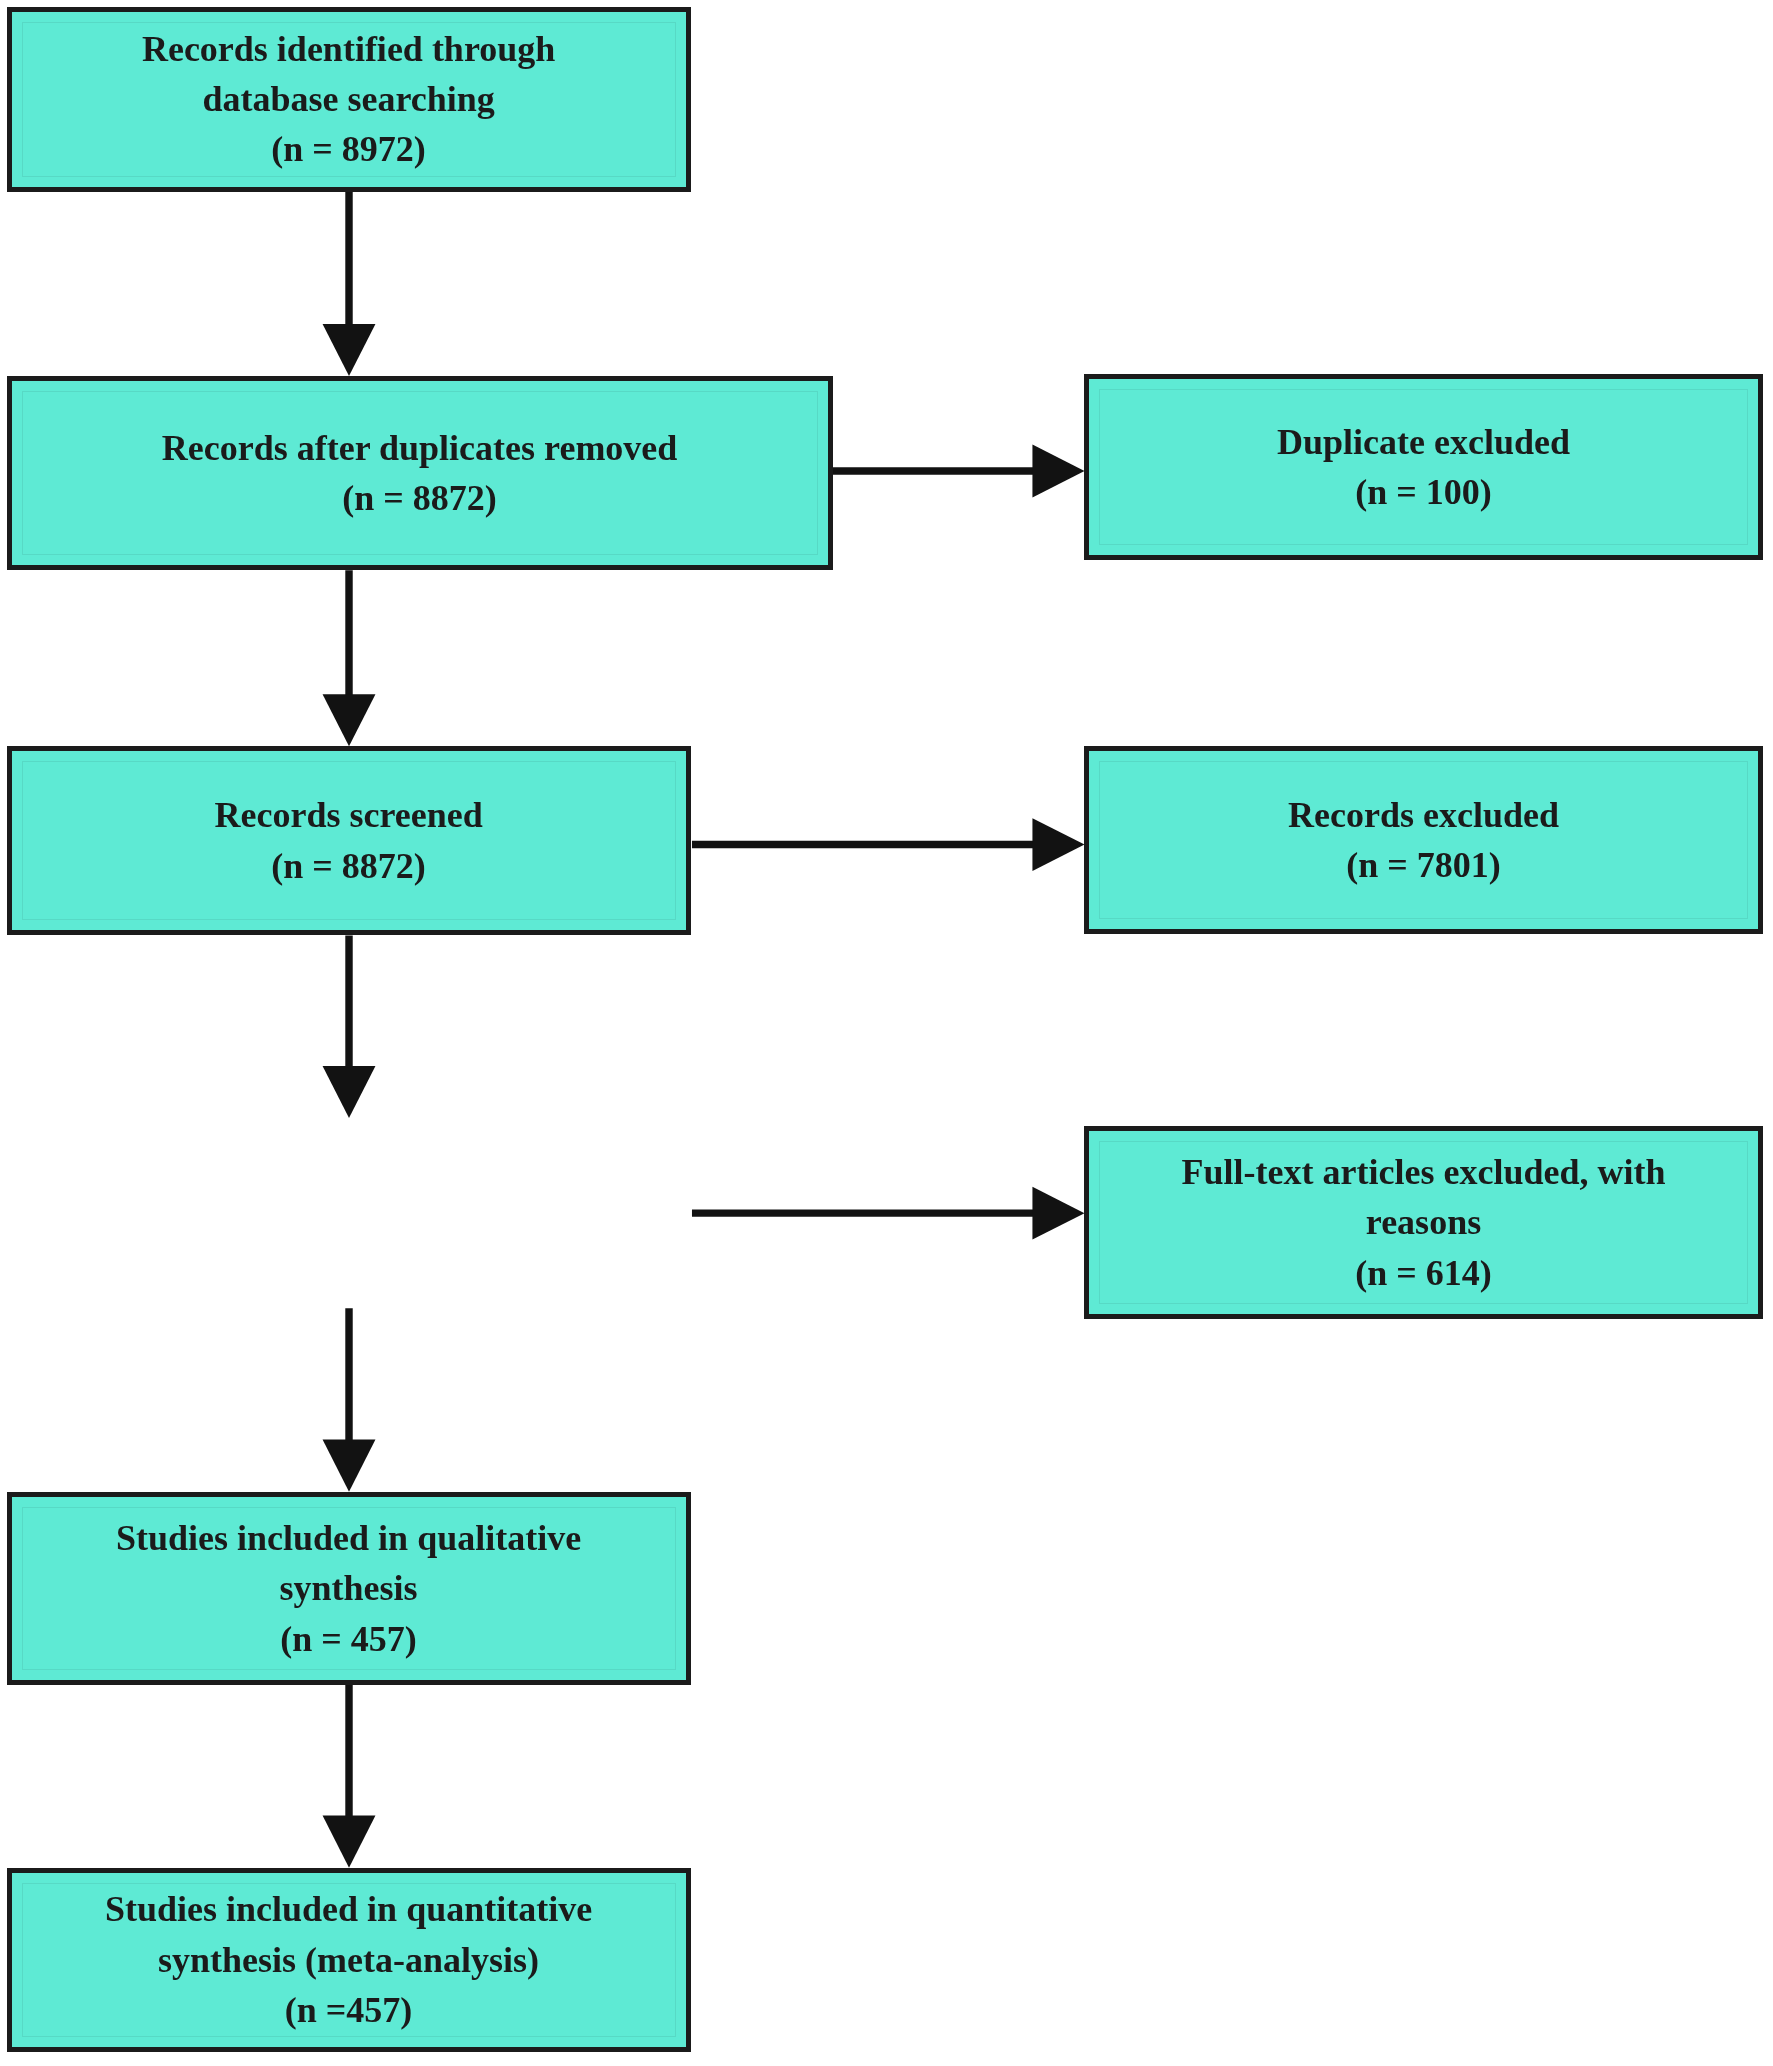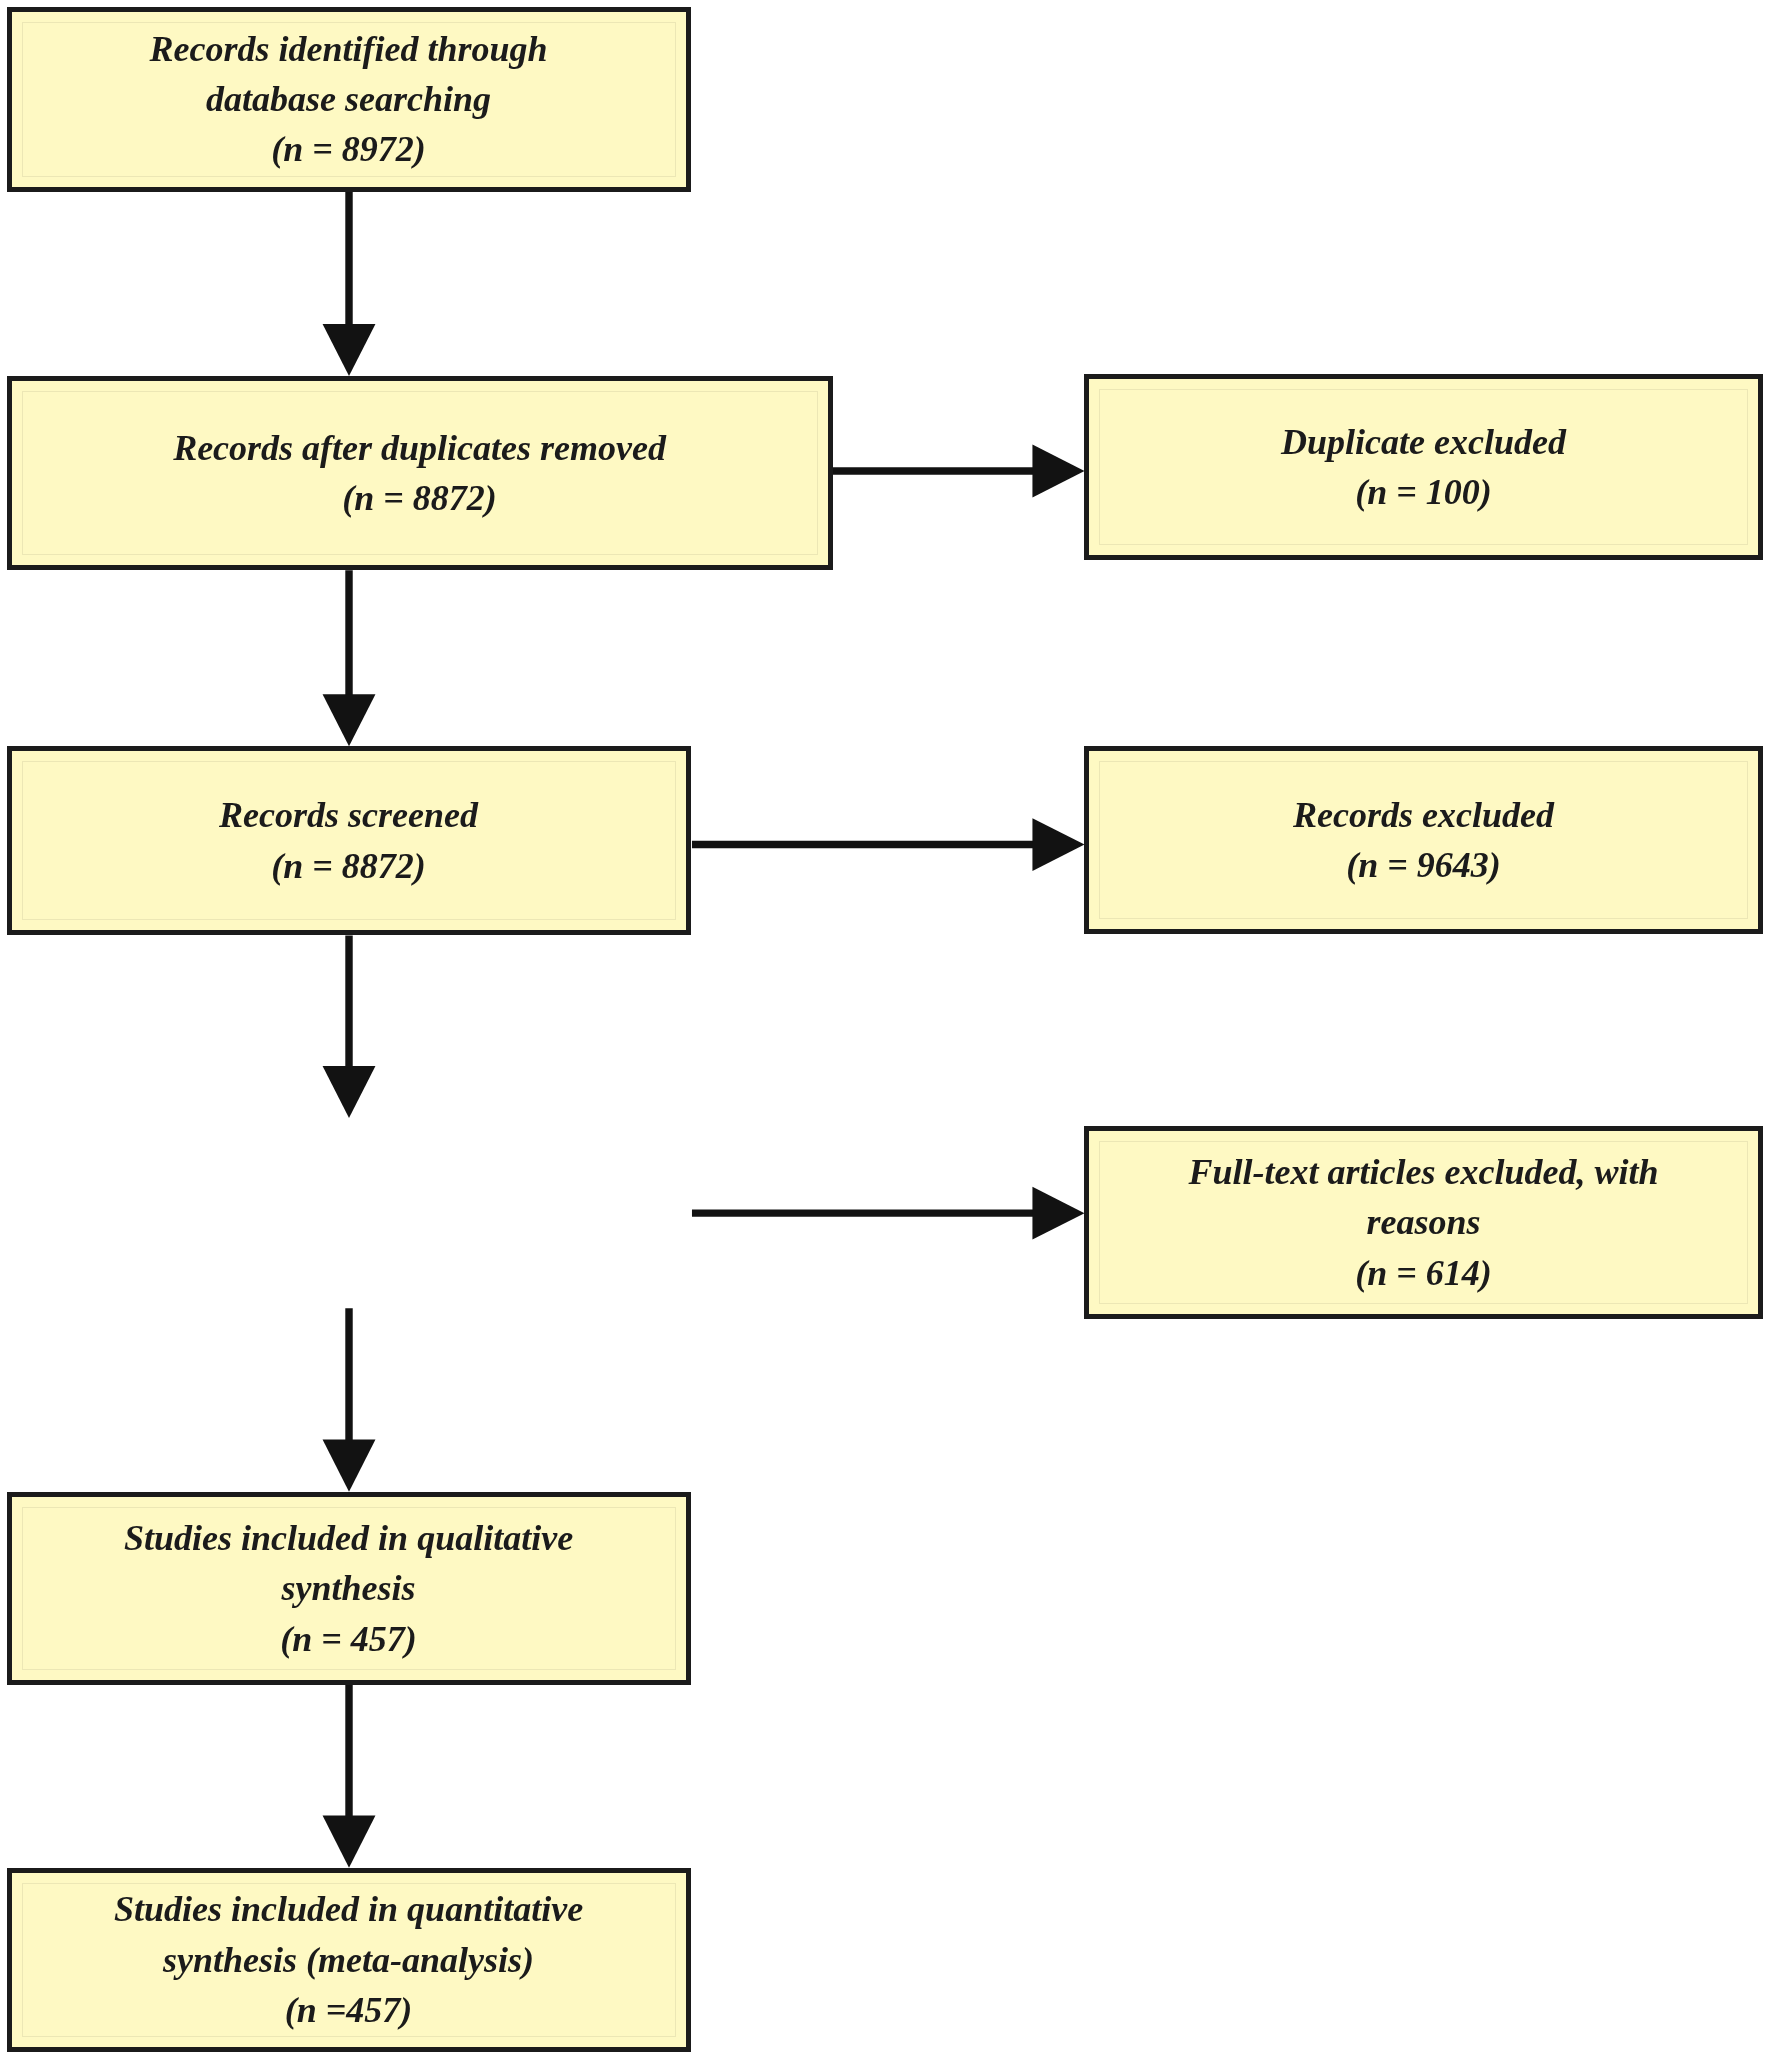--- a/index.html
+++ b/index.html
@@ -11,27 +11,26 @@
     position: relative;
     width: 1774px;
     height: 2066px;
     background: #ffffff;
     font-family: "Liberation Serif", "DejaVu Serif", serif;
   }
   .box {
     position: absolute;
     box-sizing: border-box;
     border: 5px solid #1b1b1b;
-    background: #fef9c3;
+    background: #5eead4;
     display: flex;
     align-items: center;
     justify-content: center;
     text-align: center;
     padding: 8.3px 21.5px;
-    font-style: italic;
   }
   
   .box::after {
     content: "";
     position: absolute;
     left: 10px; right: 10px; top: 10px; bottom: 10px;
     border: 0.8px solid rgba(0,0,0,0.07);
     pointer-events: none;
   }
   .box-label {
@@ -135,21 +134,21 @@
 (n =457)</div>
   </div>
 
   <div class="box r2">
     <div class="box-label">Duplicate excluded
 (n = 100)</div>
   </div>
 
   <div class="box r3">
     <div class="box-label">Records excluded
-(n = 9643)</div>
+(n = 7801)</div>
   </div>
 
   <div class="box r4">
     <div class="box-label">Full-text articles excluded, with
 reasons
 (n = 614)</div>
   </div>
 
 </div>
 

